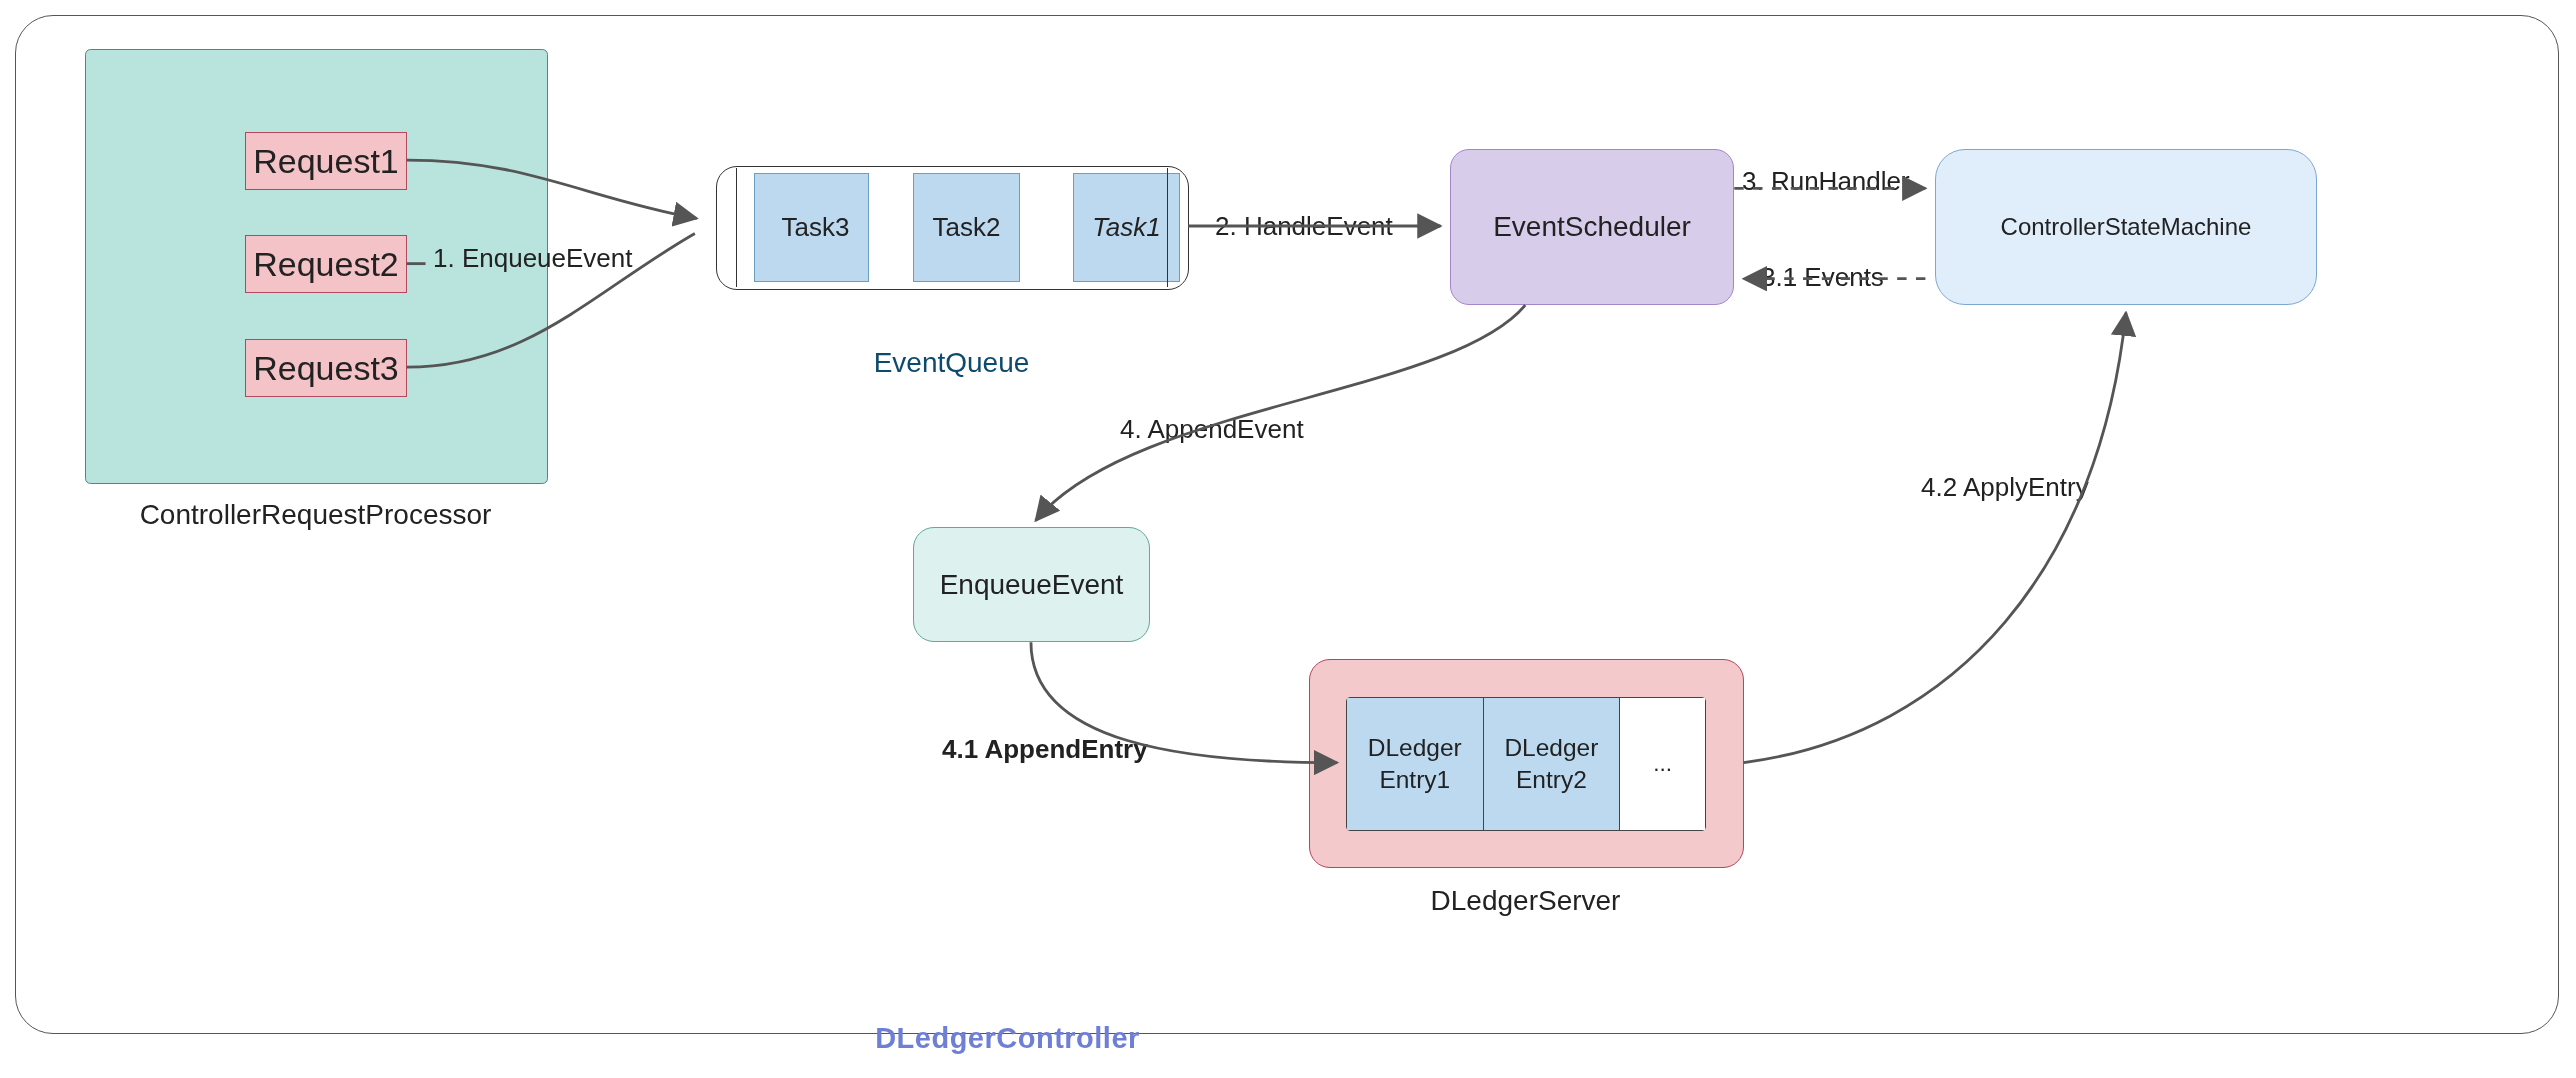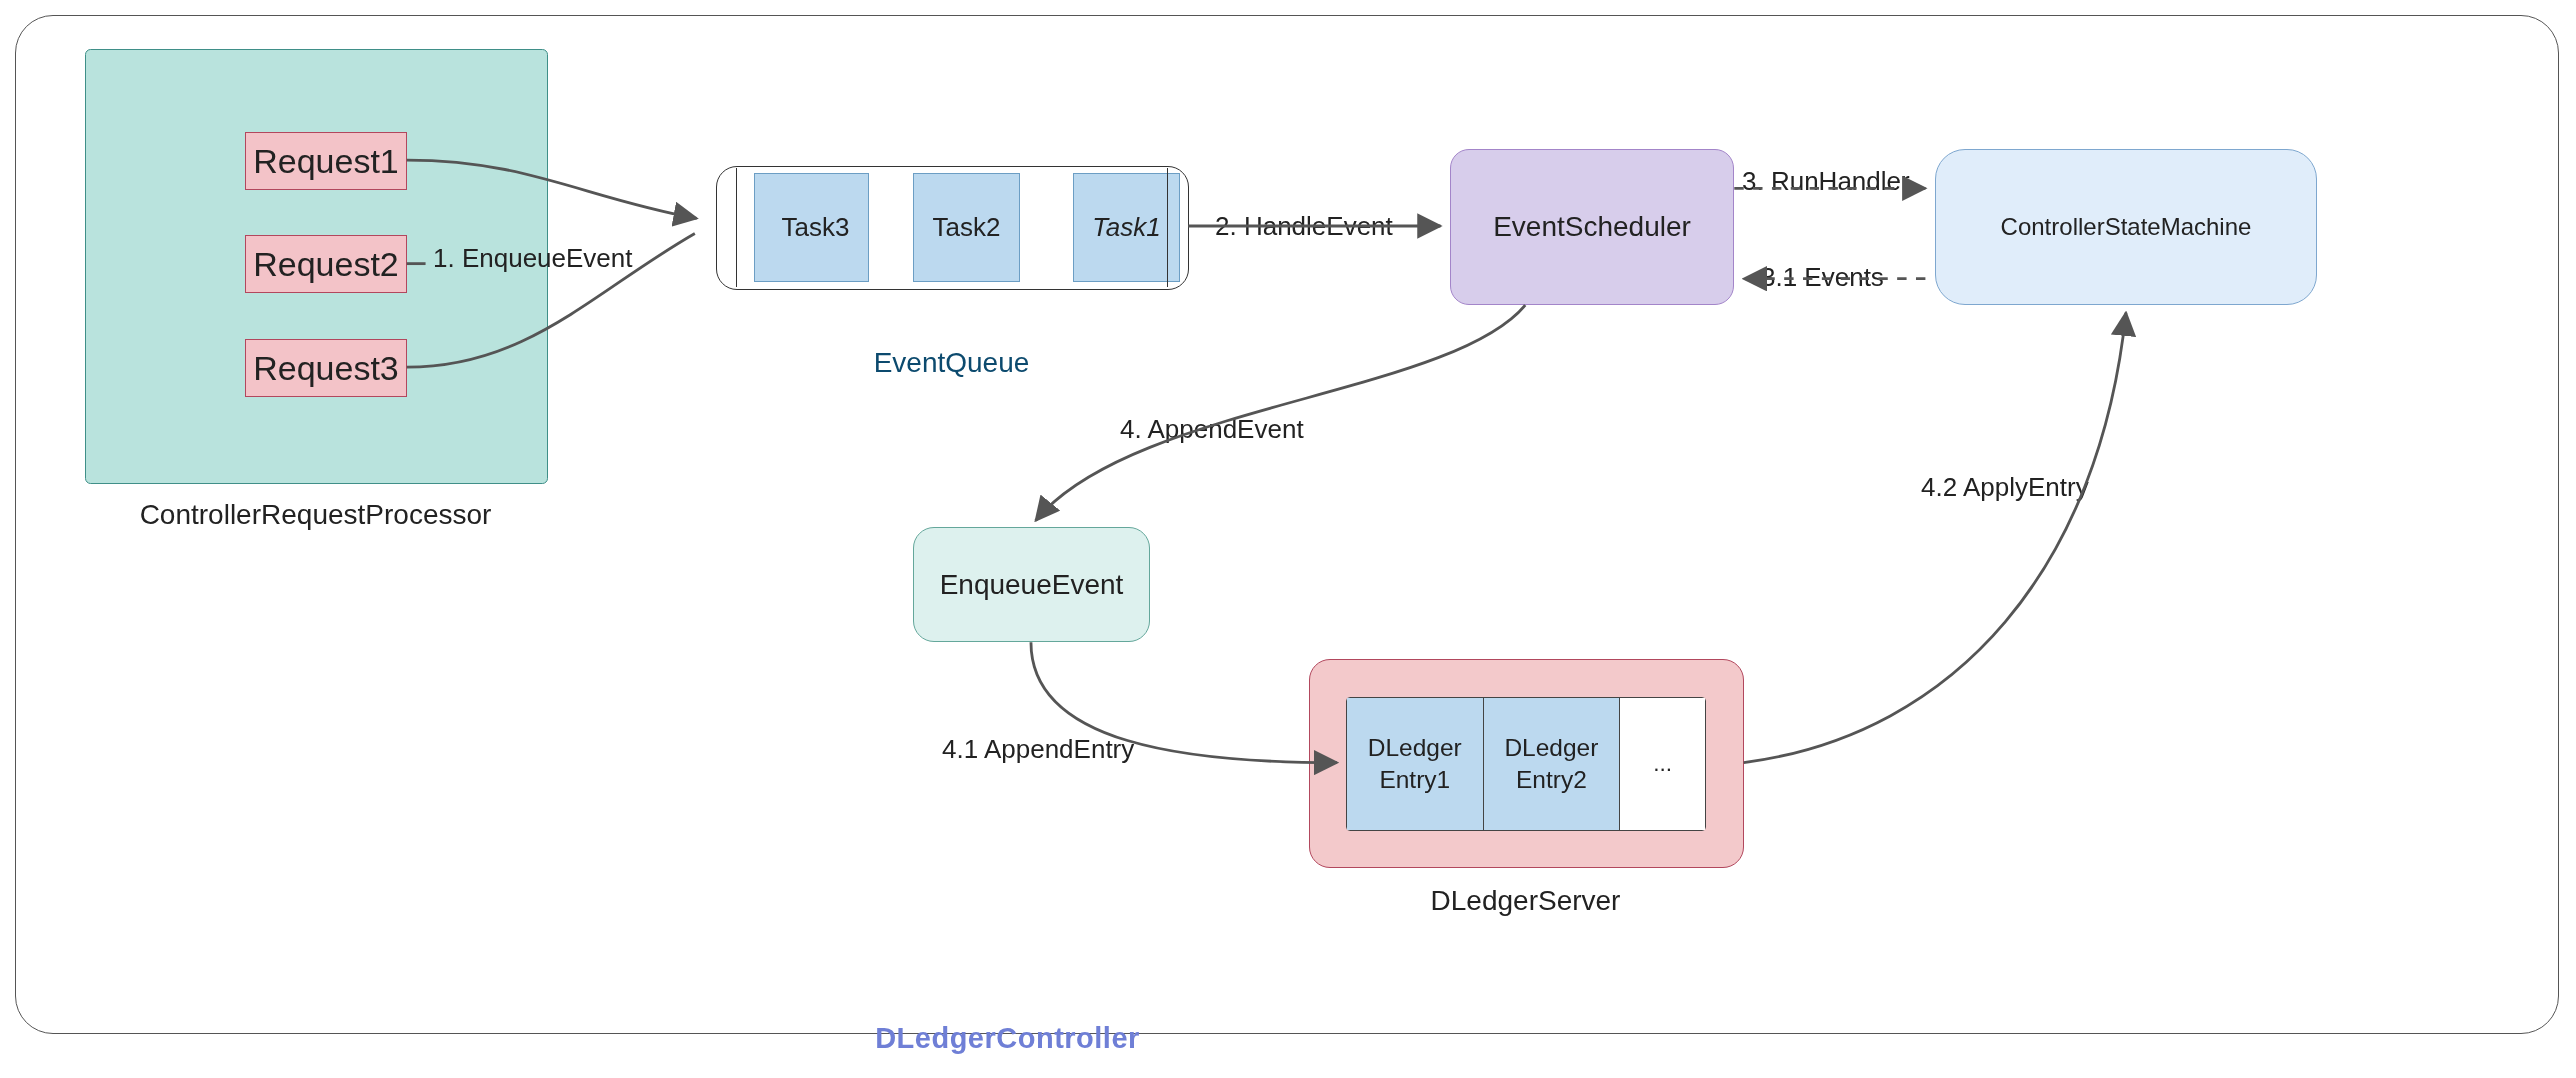--- a/index.html
+++ b/index.html
@@ -193,21 +193,21 @@
     <div class="dls-cell entry">DLedger Entry2</div>
     <div class="dls-cell more">...</div>
   </div>
   <div class="dls-label">DLedgerServer</div>
 
   <div class="edge-label" style="left:433px; top:243px;">1. EnqueueEvent</div>
   <div class="edge-label" style="left:1215px; top:211px;">2. HandleEvent</div>
   <div class="edge-label" style="left:1742px; top:166px;">3. RunHandler</div>
   <div class="edge-label" style="left:1761px; top:262px;">3.1 Events</div>
   <div class="edge-label" style="left:1120px; top:414px;">4. AppendEvent</div>
-  <div class="edge-label" style="left:942px; top:734px;">4.1 AppendEntry</div>
+  <div class="edge-label" style="left:942px; top:734px;font-weight:bold;">4.1 AppendEntry</div>
   <div class="edge-label" style="left:1921px; top:472px;">4.2 ApplyEntry</div>
 
   <div class="main-title">DLedgerController</div>
 
   <svg class="edges" viewBox="0 0 2736 1146">
     <defs>
       <marker id="arrow" viewBox="0 0 12 12" refX="11" refY="6" markerWidth="9" markerHeight="9" orient="auto-start-reverse">
         <path d="M0,0 L12,6 L0,12 z" fill="#555"></path>
       </marker>
     </defs>

